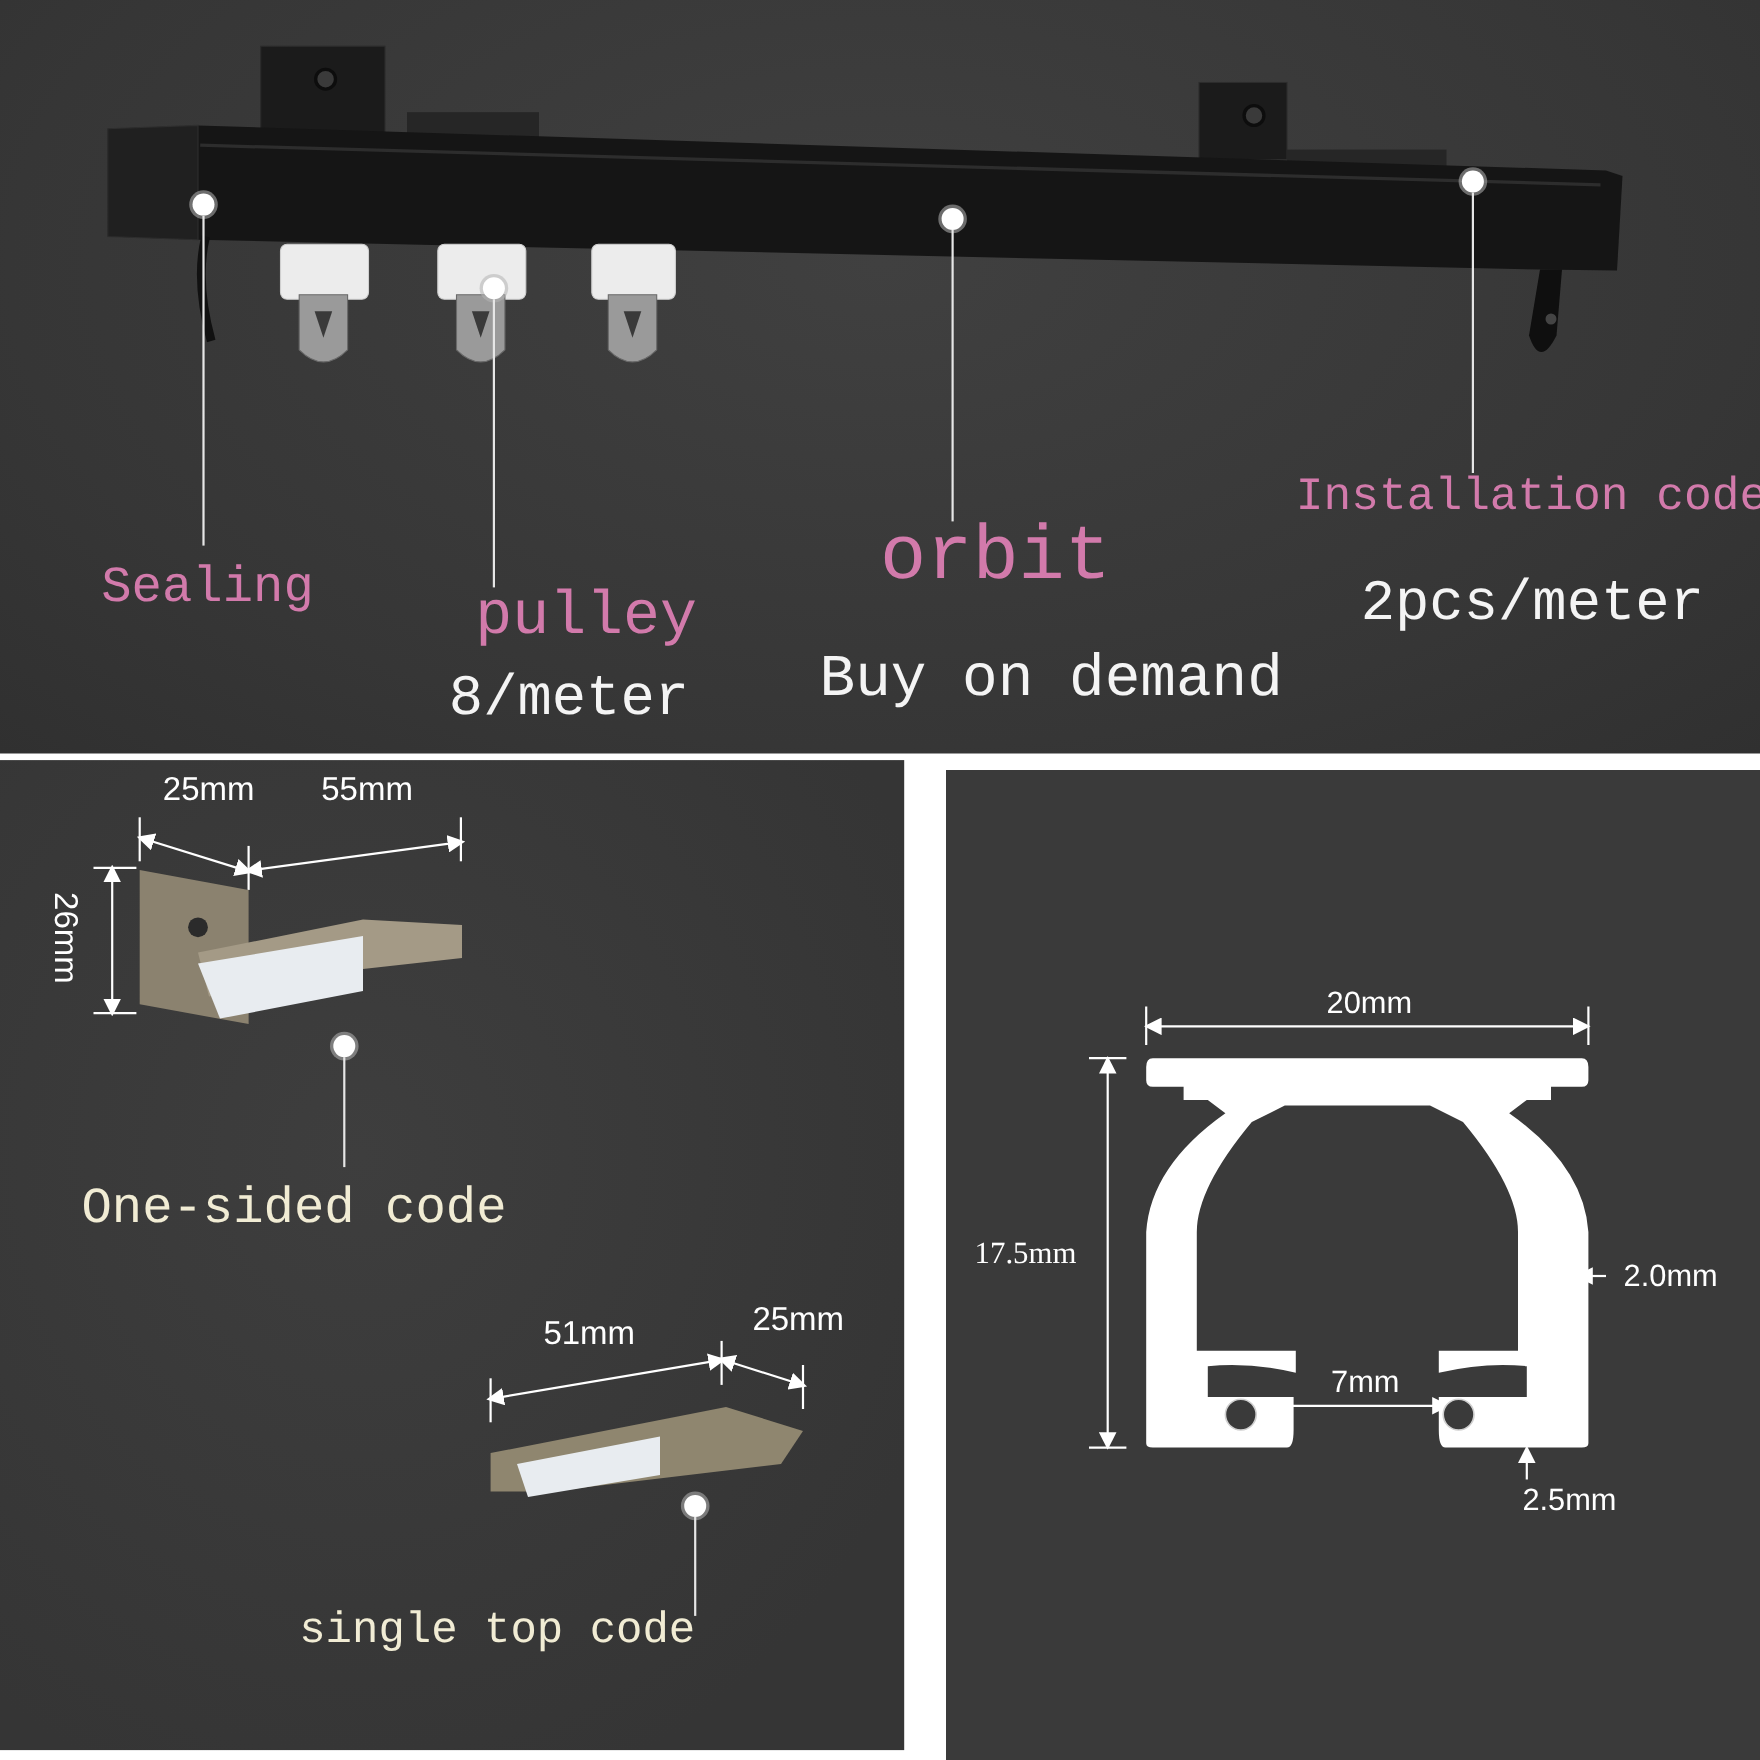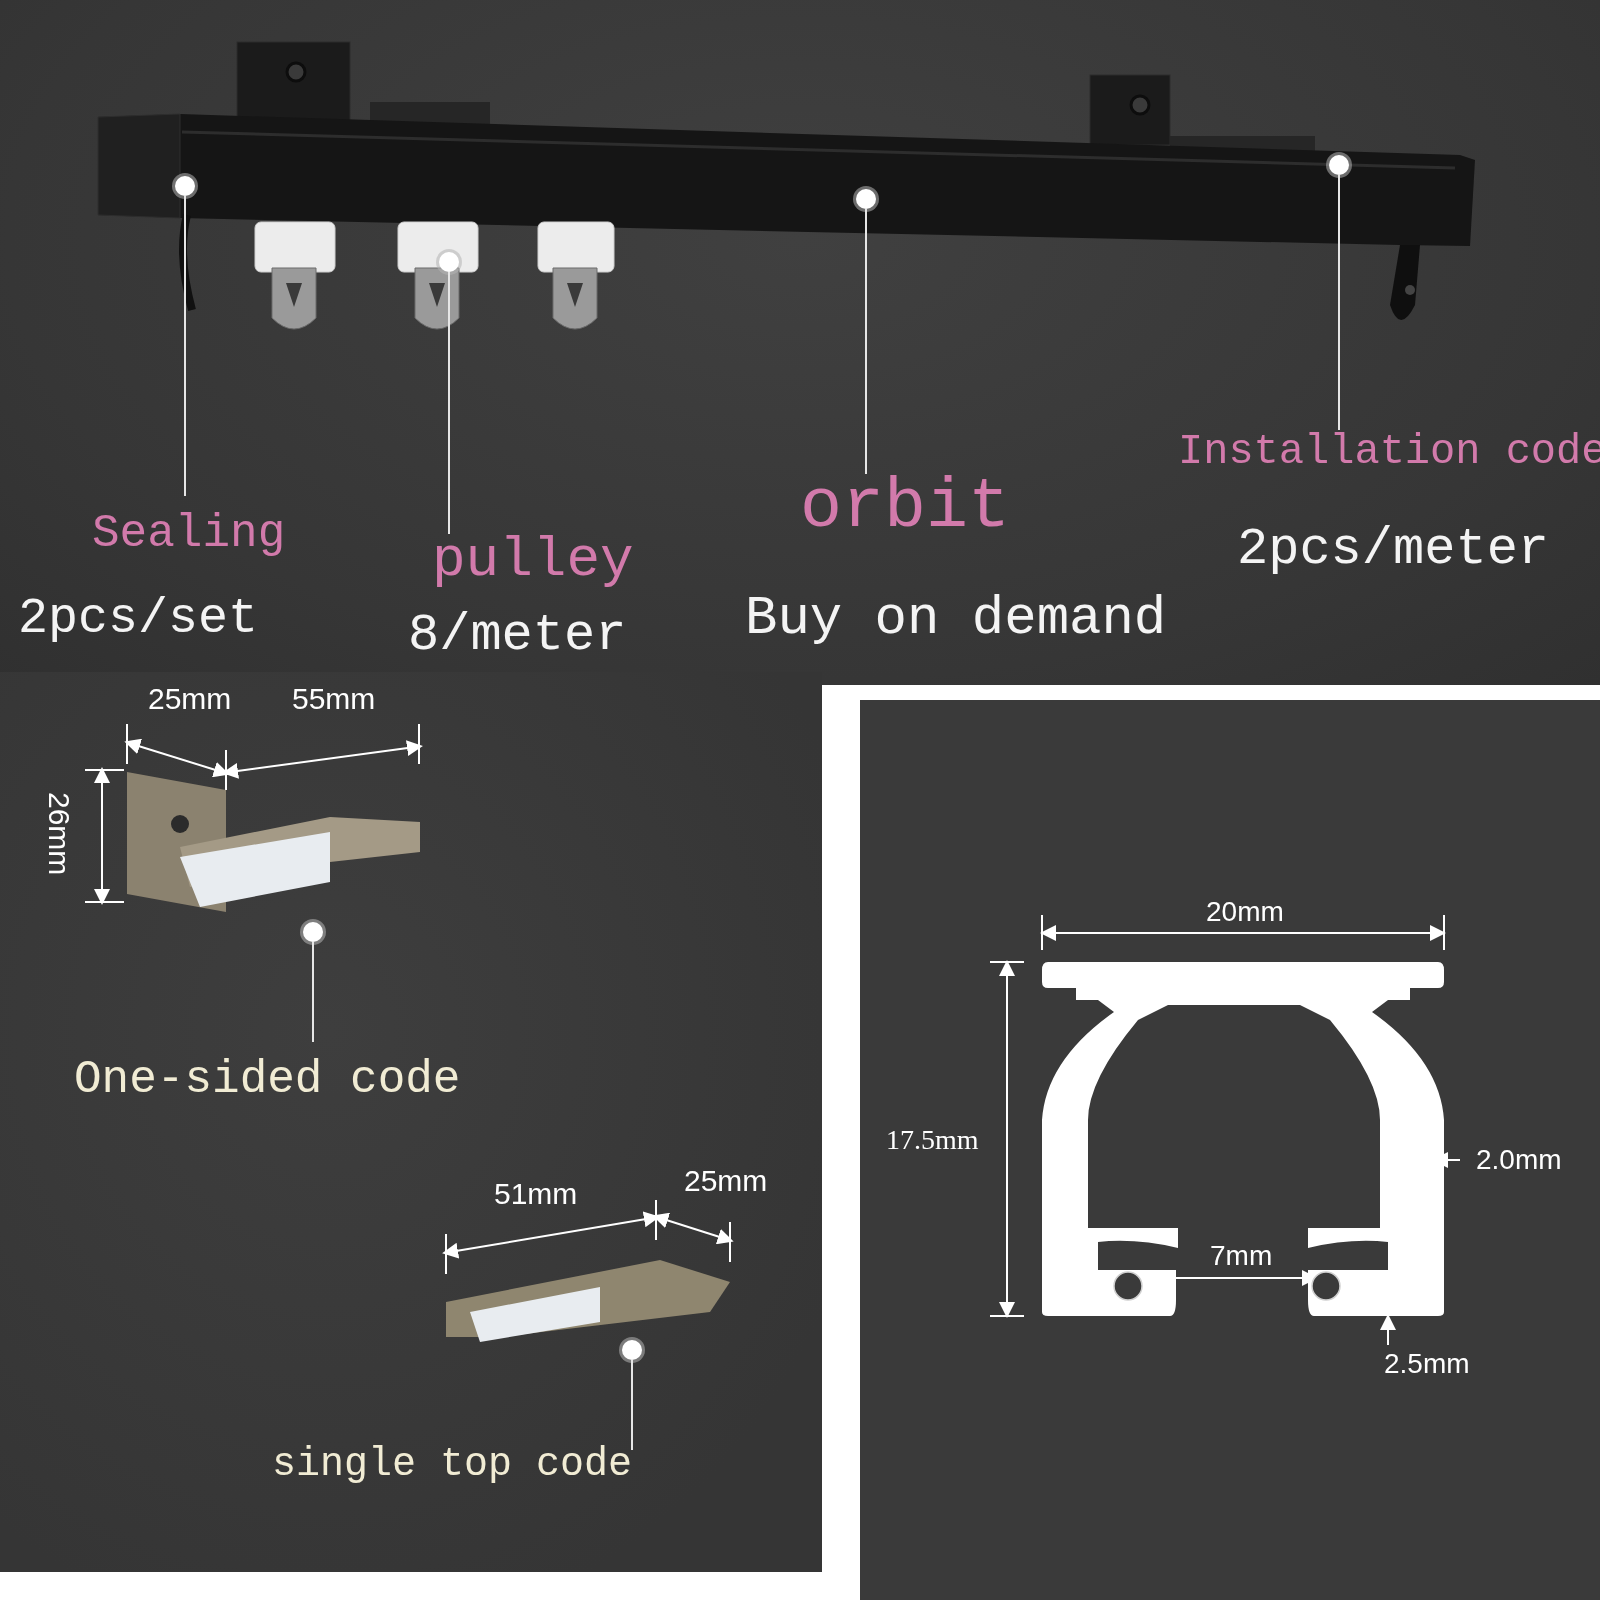--- a/index.html
+++ b/index.html
@@ -1,19 +1,19 @@
 <!DOCTYPE html>
 <html><head>
 <meta charset="utf-8">
 <style>
   html,body{margin:0;padding:0;background:#ffffff;}
   body{width:1600px;height:1600px;position:relative;overflow:hidden;font-family:"Liberation Sans",sans-serif;}
   .panel{position:absolute;background:#3a3a3a;overflow:hidden;}
   #top{left:0;top:0;width:1600px;height:685px;background:radial-gradient(ellipse at 50% 35%,#404040 0%,#363636 70%,#303030 100%);}
-  #bl{left:0;top:672px;width:822px;height:900px;background:radial-gradient(ellipse at 40% 40%,#3e3e3e 0%,#353535 80%);}
+  #bl{left:0;top:691px;width:822px;height:900px;background:radial-gradient(ellipse at 40% 40%,#3e3e3e 0%,#353535 80%);}
   #br{left:860px;top:700px;width:868px;height:900px;background:#3a3a3a;}
   .mono{font-family:"Liberation Mono","DejaVu Sans Mono",monospace;position:absolute;white-space:nowrap;}
   .pink{color:#d27aab;}
   .white{color:#f4f4f4;}
   .cream{color:#f1ecd4;}
   .dim{font-family:"Liberation Sans",sans-serif;position:absolute;color:#ffffff;white-space:nowrap;}
   .dot{position:absolute;width:20px;height:20px;border-radius:50%;background:#ffffff;box-shadow:0 0 0 3px rgba(180,180,180,.55);}
   .vline{position:absolute;width:2px;background:#e6e6e6;}
   svg{position:absolute;left:0;top:0;}
 </style>
@@ -59,21 +59,20 @@
   <div class="dot" style="left:175px;top:176px;"></div>
   <div class="vline" style="left:184px;top:196px;height:300px;"></div>
   <div class="dot" style="left:439px;top:252px;"></div>
   <div class="vline" style="left:448px;top:272px;height:262px;"></div>
   <div class="dot" style="left:856px;top:189px;"></div>
   <div class="vline" style="left:865px;top:209px;height:265px;"></div>
   <div class="dot" style="left:1329px;top:155px;"></div>
   <div class="vline" style="left:1338px;top:175px;height:255px;"></div>
 
   <div class="mono pink" style="left:92px;top:508px;font-size:46px;">Sealing</div>
-  <div class="mono white" style="left:18px;top:590px;font-size:50px;">2pcs/set</div>
 
   <div class="mono pink" style="left:408px;top:528px;font-size:56px;margin-left:24px;">pulley</div>
   <div class="mono white" style="left:408px;top:606px;font-size:52px;">8/meter</div>
 
   <div class="mono white" style="left:745px;top:588px;font-size:54px;">Buy on demand</div>
   <div class="mono pink" style="left:800px;top:468px;font-size:70px;">orbit</div>
 
   <div class="mono pink" style="left:1178px;top:428px;font-size:42px;">Installation code</div>
   <div class="mono white" style="left:1237px;top:520px;font-size:52px;">2pcs/meter</div>
 </div>

